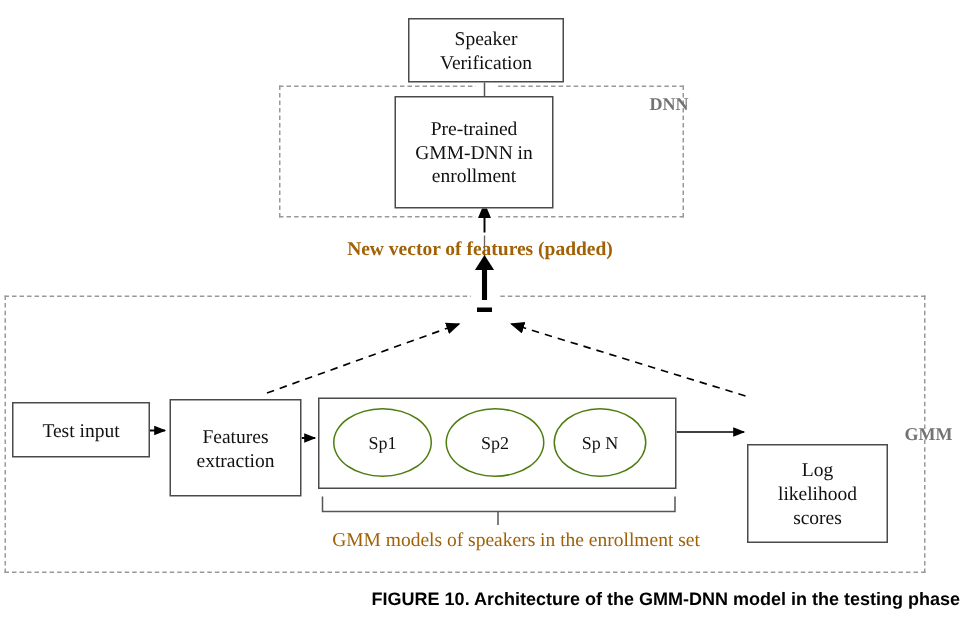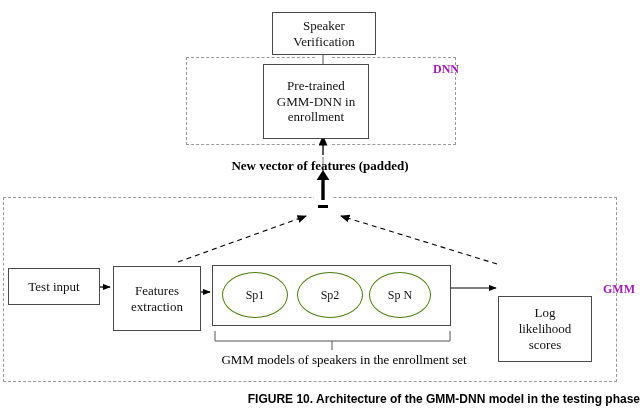--- a/index.html
+++ b/index.html
@@ -56,31 +56,31 @@
     background: transparent;
   }
   #dnn-region { left: 186px; top: 57px; width: 270px; height: 88px; }
   #gmm-region { left: 3px; top: 197px; width: 614px; height: 185px; }
 
   .region-label {
     position: absolute;
     font-family: "Liberation Serif", "DejaVu Serif", serif;
     font-weight: bold;
     font-size: 12px;
-    color: #a21caf;
+    color: #737373;
     white-space: nowrap;
   }
   #dnn-label { left: 433px; top: 62px; }
   #gmm-label { left: 603px; top: 282px; text-align: right; }
 
   .plain-label {
     position: absolute;
     font-family: "Liberation Serif", "DejaVu Serif", serif;
     font-size: 13px;
-    color: #000000;
+    color: #a16207;
     white-space: nowrap;
   }
   #new-vector-label {
     left: 0px; top: 158px; width: 640px;
     text-align: center;
     font-weight: bold;
     font-size: 13px;
   }
   #gmm-models-label {
     left: 0px; top: 352px; width: 640px;

